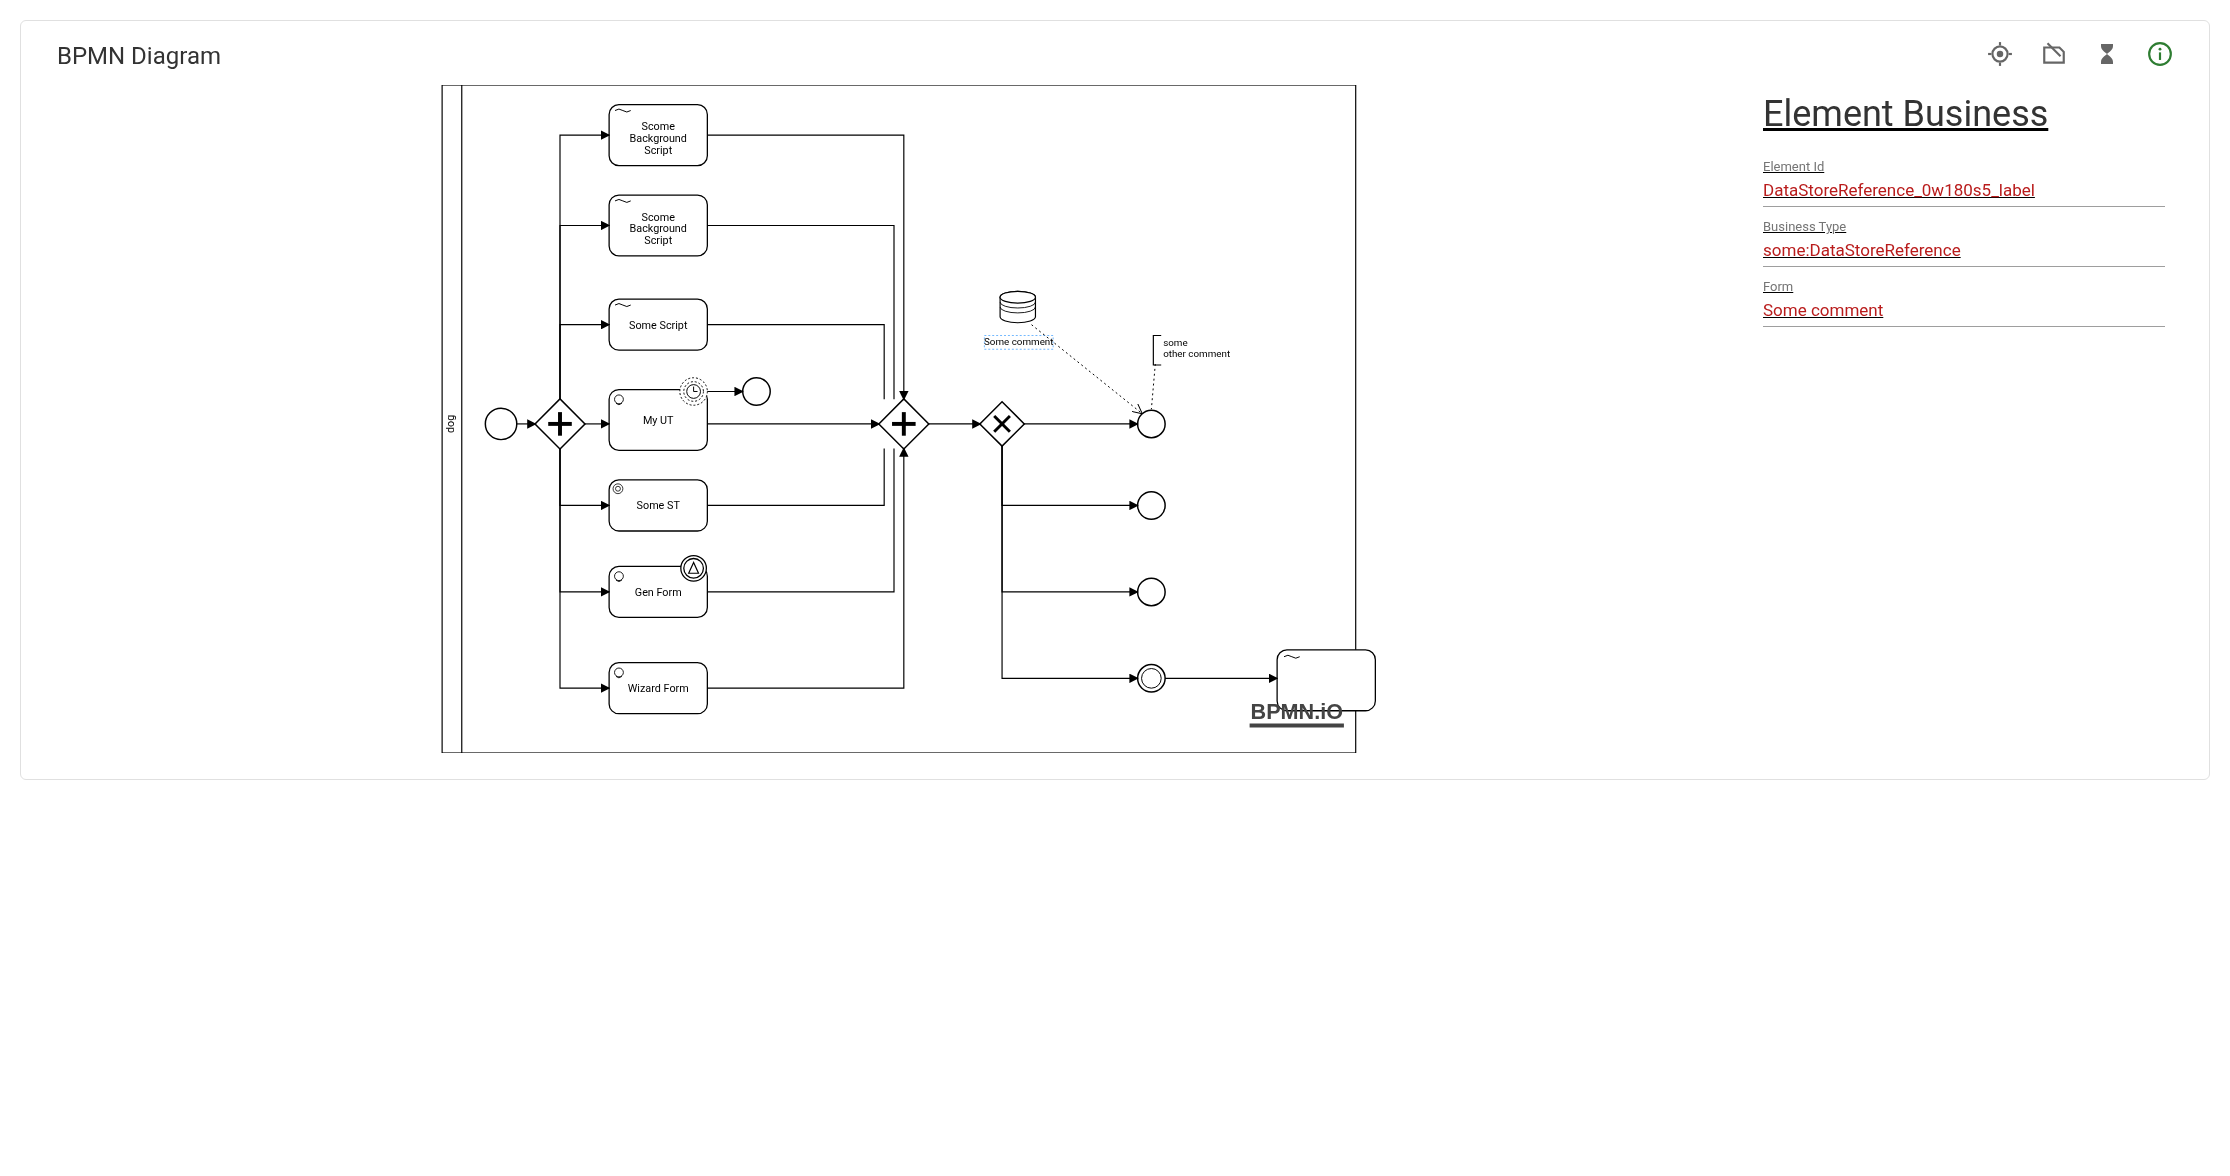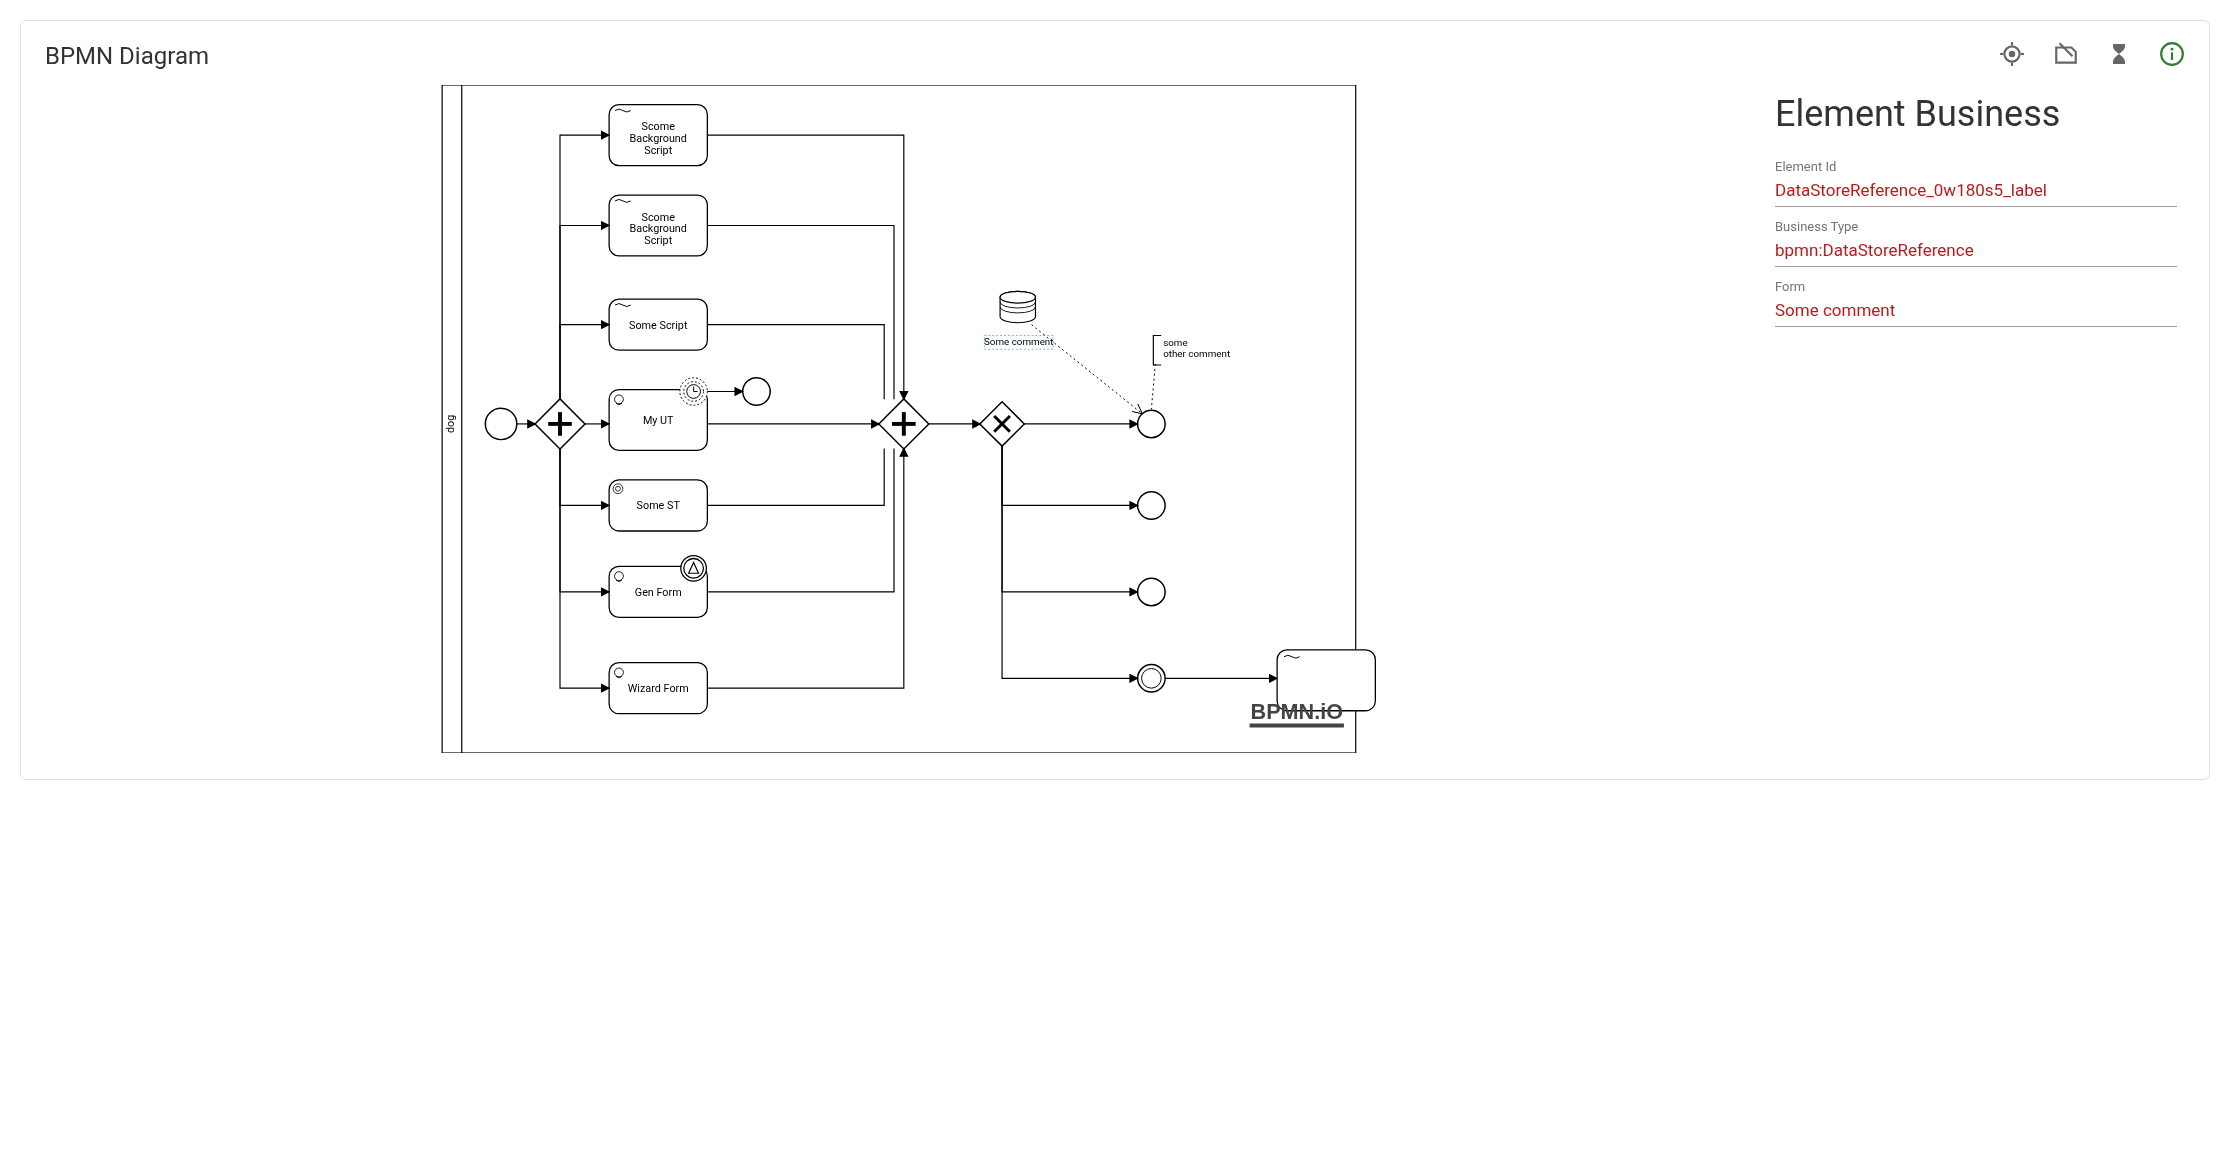--- a/index.html
+++ b/index.html
@@ -4,21 +4,21 @@
 <style>
 * { box-sizing: border-box; margin: 0; padding: 0; }
 body {
   font-family: -apple-system, BlinkMacSystemFont, "Segoe UI", Roboto, "Helvetica Neue", Arial, sans-serif;
   background: #fff;
   padding: 20px;
 }
 .card {
   border: 1px solid #e0e0e0;
   border-radius: 6px;
-  padding: 20px 24px;
+  padding: 20px 36px;
   background: #fff;
   width: 100%;
   height: 760px;
   position: relative;
 }
 .header-row {
   display: flex;
   align-items: center;
   justify-content: space-between;
   margin-bottom: 14px;
@@ -31,20 +31,21 @@
 .toolbar {
   display: flex;
   gap: 28px;
   align-items: center;
 }
 .toolbar svg { cursor: pointer; }
 .content {
   display: flex;
   gap: 32px;
   height: calc(100% - 50px);
+  text-decoration: underline;
 }
 .canvas-wrap {
   flex: 1;
   overflow: hidden;
   position: relative;
 }
 .details {
   width: 410px;
   padding: 4px 8px 0 0;
 }
@@ -288,21 +289,21 @@
     </div>
 
     <div class="details">
       <h2>Element Business</h2>
       <div class="field">
         <div class="field-label">Element Id</div>
         <div class="field-value">DataStoreReference_0w180s5_label</div>
       </div>
       <div class="field">
         <div class="field-label">Business Type</div>
-        <div class="field-value">bpmn:DataStoreReference</div>
+        <div class="field-value">some:DataStoreReference</div>
       </div>
       <div class="field">
         <div class="field-label">Form</div>
         <div class="field-value">Some comment</div>
       </div>
     </div>
   </div>
 </div>
 
 </body></html>

